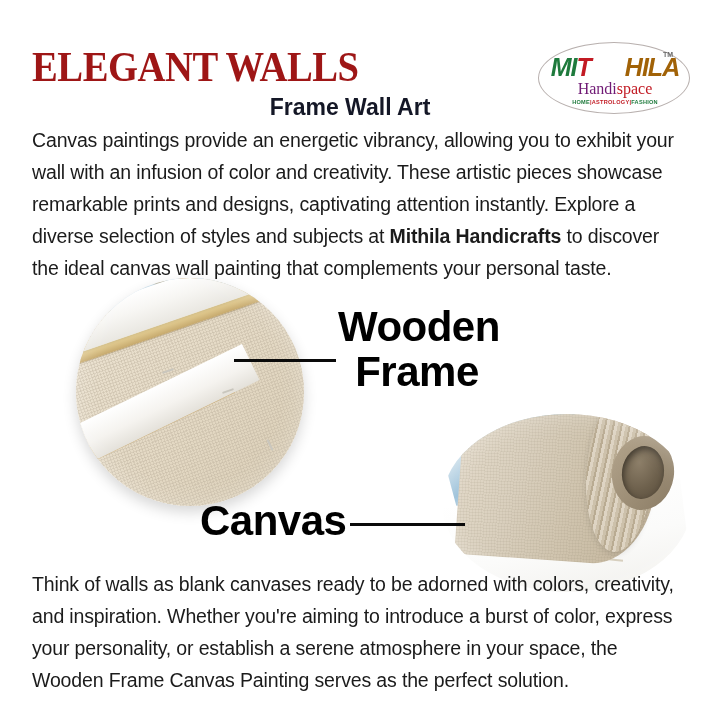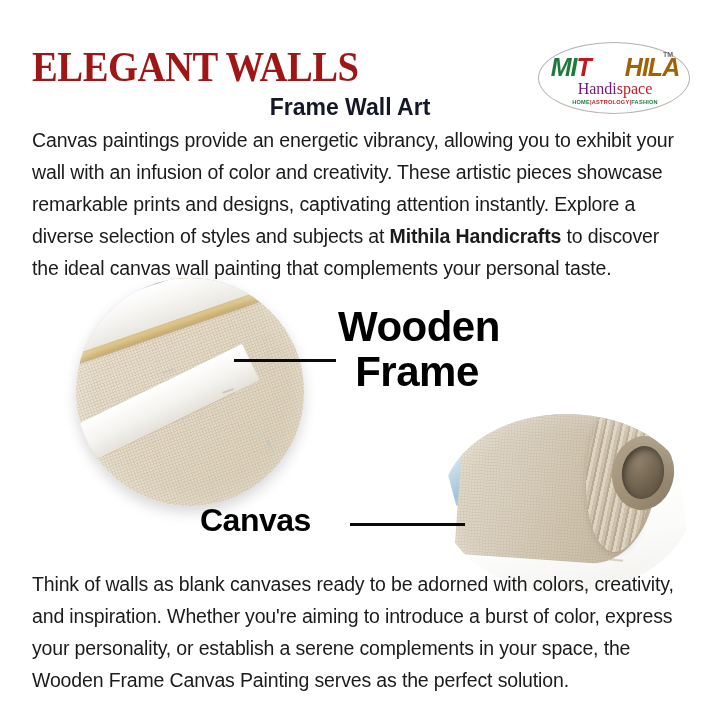--- a/index.html
+++ b/index.html
@@ -147,21 +147,21 @@
     top: 304px;
     width: 250px;
     font-size: 42px;
     line-height: 45px;
     text-align: left;
   }
   .label-wooden .ln2 { display: block; text-align: center; width: 158px; }
   .label-canvas {
     left: 200px;
     top: 498px;
-    font-size: 32px;
+    font-size: 42px;
     line-height: 45px;
   }
   .leader {
     position: absolute;
     height: 3px;
     background: #0a0a0a;
   }
   .leader-wooden { left: 234px; top: 359px; width: 102px; }
   .leader-canvas { left: 350px; top: 523px; width: 115px; }
 
@@ -422,13 +422,13 @@
     <div class="pr-layers"></div>
     <div class="pr-core-outer"></div>
     <div class="pr-core-inner"></div>
   </div>
   <div class="photo-shadow-soft"></div>
 </div>
 
 <div class="callout-label label-canvas">Canvas</div>
 <div class="leader leader-canvas"></div>
 
-<div class="para para-bottom">Think of walls as blank canvases ready to be adorned with colors, creativity, and inspiration. Whether you're aiming to introduce a burst of color, express your personality, or establish a serene complements in your space, the Wooden Frame Canvas Painting serves as the perfect solution.</div>
+<div class="para para-bottom">Think of walls as blank canvases ready to be adorned with colors, creativity, and inspiration. Whether you're aiming to introduce a burst of color, express your personality, or establish a serene atmosphere in your space, the Wooden Frame Canvas Painting serves as the perfect solution.</div>
 
 </body></html>

